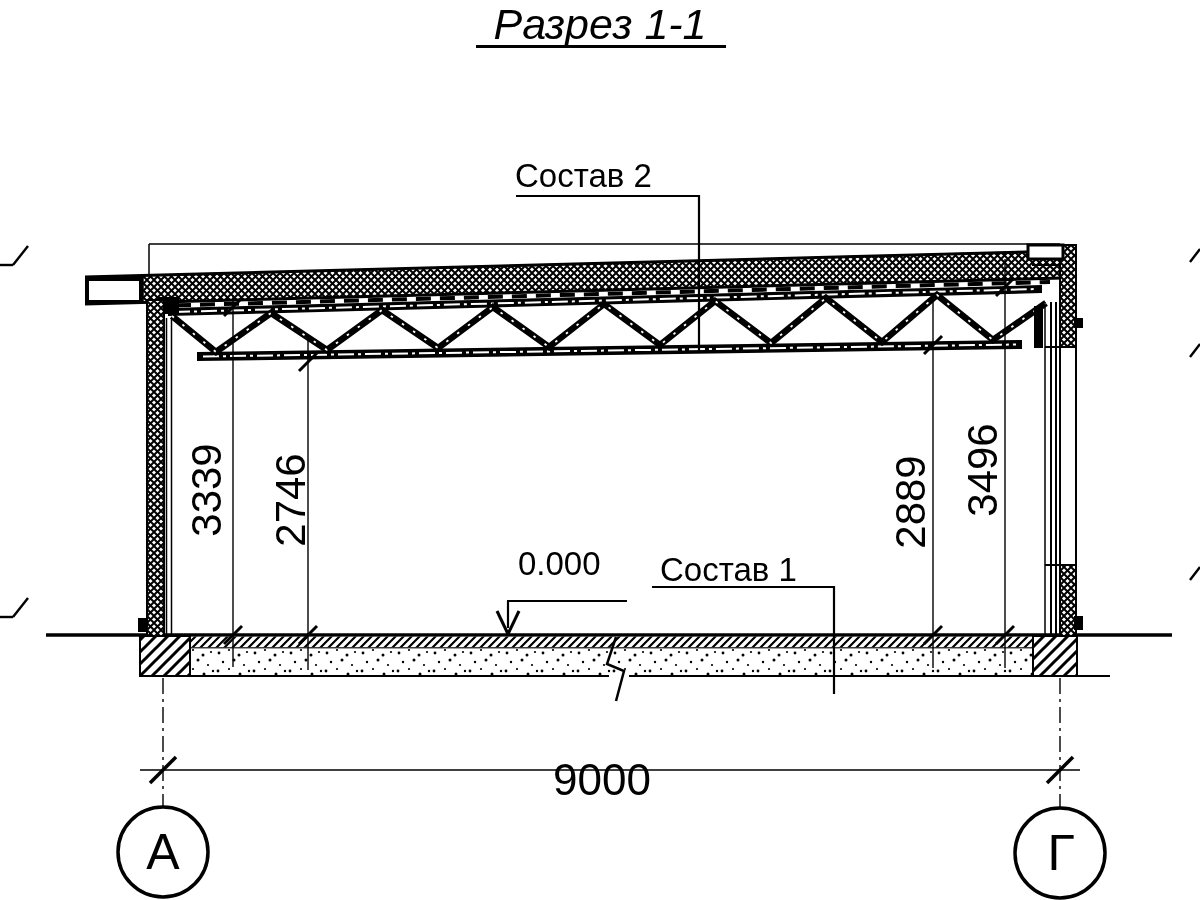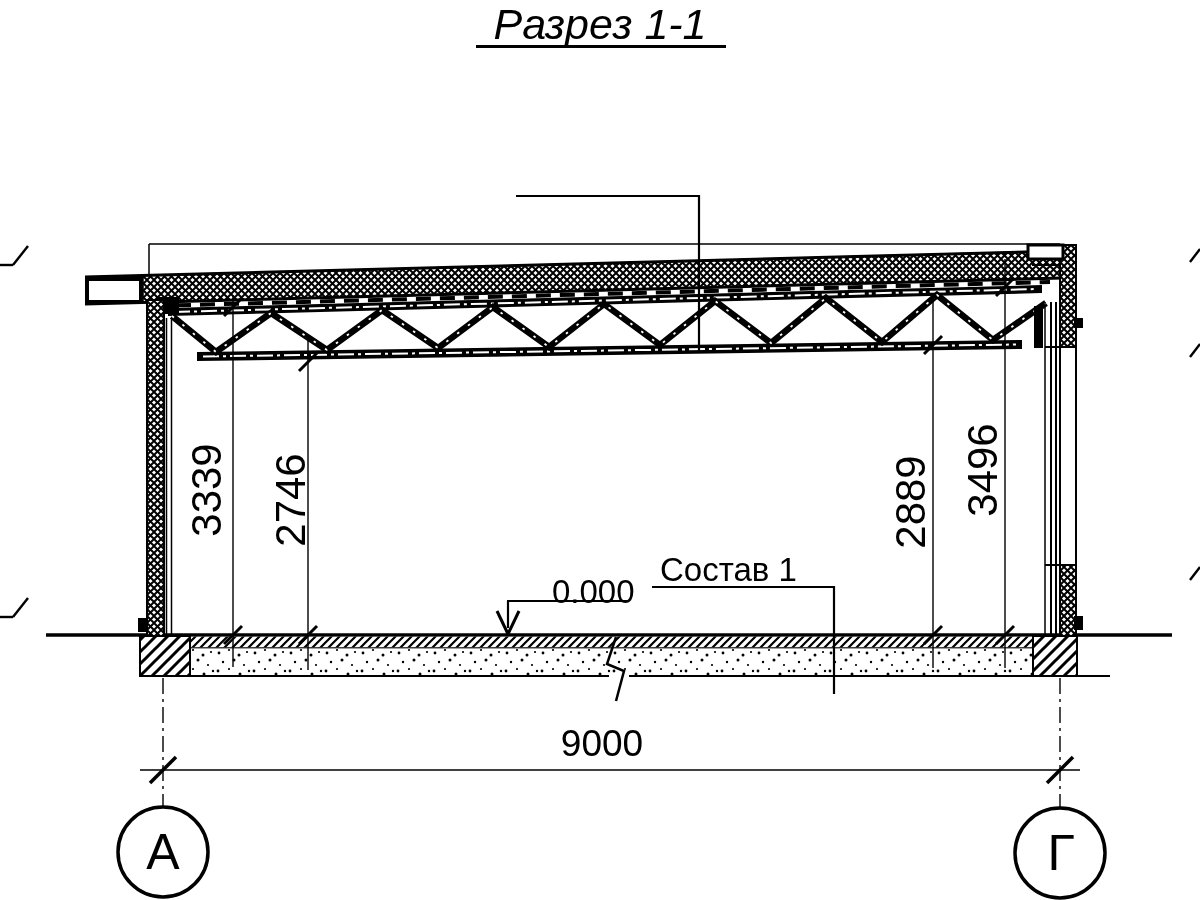--- a/index.html
+++ b/index.html
@@ -5,21 +5,21 @@
   html,body{margin:0;padding:0;background:#fff;}
   #canvas{
     position:relative;width:1200px;height:900px;background:#ffffff;
     font-family:"Liberation Sans",sans-serif;color:#000;overflow:hidden;
   }
   #linework{position:absolute;left:0;top:0;}
   .txt{position:absolute;white-space:nowrap;color:#000;}
   .title{font-size:43px;font-style:italic;font-weight:500;transform:translateX(-50%);}
   .underline{position:absolute;background:#000;}
   .label{font-size:33px;}
-  .dim{font-size:37px;transform:translate(-50%,-50%);}
+  .dim{font-size:44px;transform:translate(-50%,-50%);margin-top:36px;}
   .dimv{font-size:42px;transform:translate(-50%,-50%) rotate(-90deg);}
   .axis{font-size:50px;transform:translate(-50%,-52%);}
 </style>
 </head>
 <body>
 
 <div id="canvas">
 
   <svg id="linework" width="1200" height="900" viewBox="0 0 1200 900">
     <defs>
@@ -173,22 +173,23 @@
       <line x1="507" y1="601" x2="627" y2="601" stroke-width="2.2"></line>
       <line x1="508" y1="601" x2="508" y2="628" stroke-width="2.2"></line>
       <line x1="497" y1="611" x2="508" y2="634" stroke-width="3"></line>
       <line x1="519" y1="611" x2="508" y2="634" stroke-width="3"></line>
     </g>
   </svg>
 
   <div class="txt title" style="left:600px;top:0px;">Разрез 1-1</div>
   <div class="underline" style="left:476px;top:45px;width:250px;height:3px;"></div>
 
+  <div class="txt label" style="left:515px;top:157px;">Состав 2</div>
   <div class="txt label" style="left:660px;top:551px;text-align:center;">Состав 1</div>
-  <div class="txt label" style="left:518px;top:573px;margin-left:34px;">0.000</div>
+  <div class="txt label" style="left:518px;top:545px;">0.000</div>
 
   <div class="txt dim" style="left:602px;top:744px;">9000</div>
   <div class="txt dimv" style="left:207px;top:490px;">3339</div>
   <div class="txt dimv" style="left:291px;top:500px;">2746</div>
   <div class="txt dimv" style="left:911px;top:502px;">2889</div>
   <div class="txt dimv" style="left:983px;top:470px;">3496</div>
 
   <div class="txt axis" style="left:163px;top:853px;">А</div>
   <div class="txt axis" style="left:1061px;top:854px;">Г</div>
 

